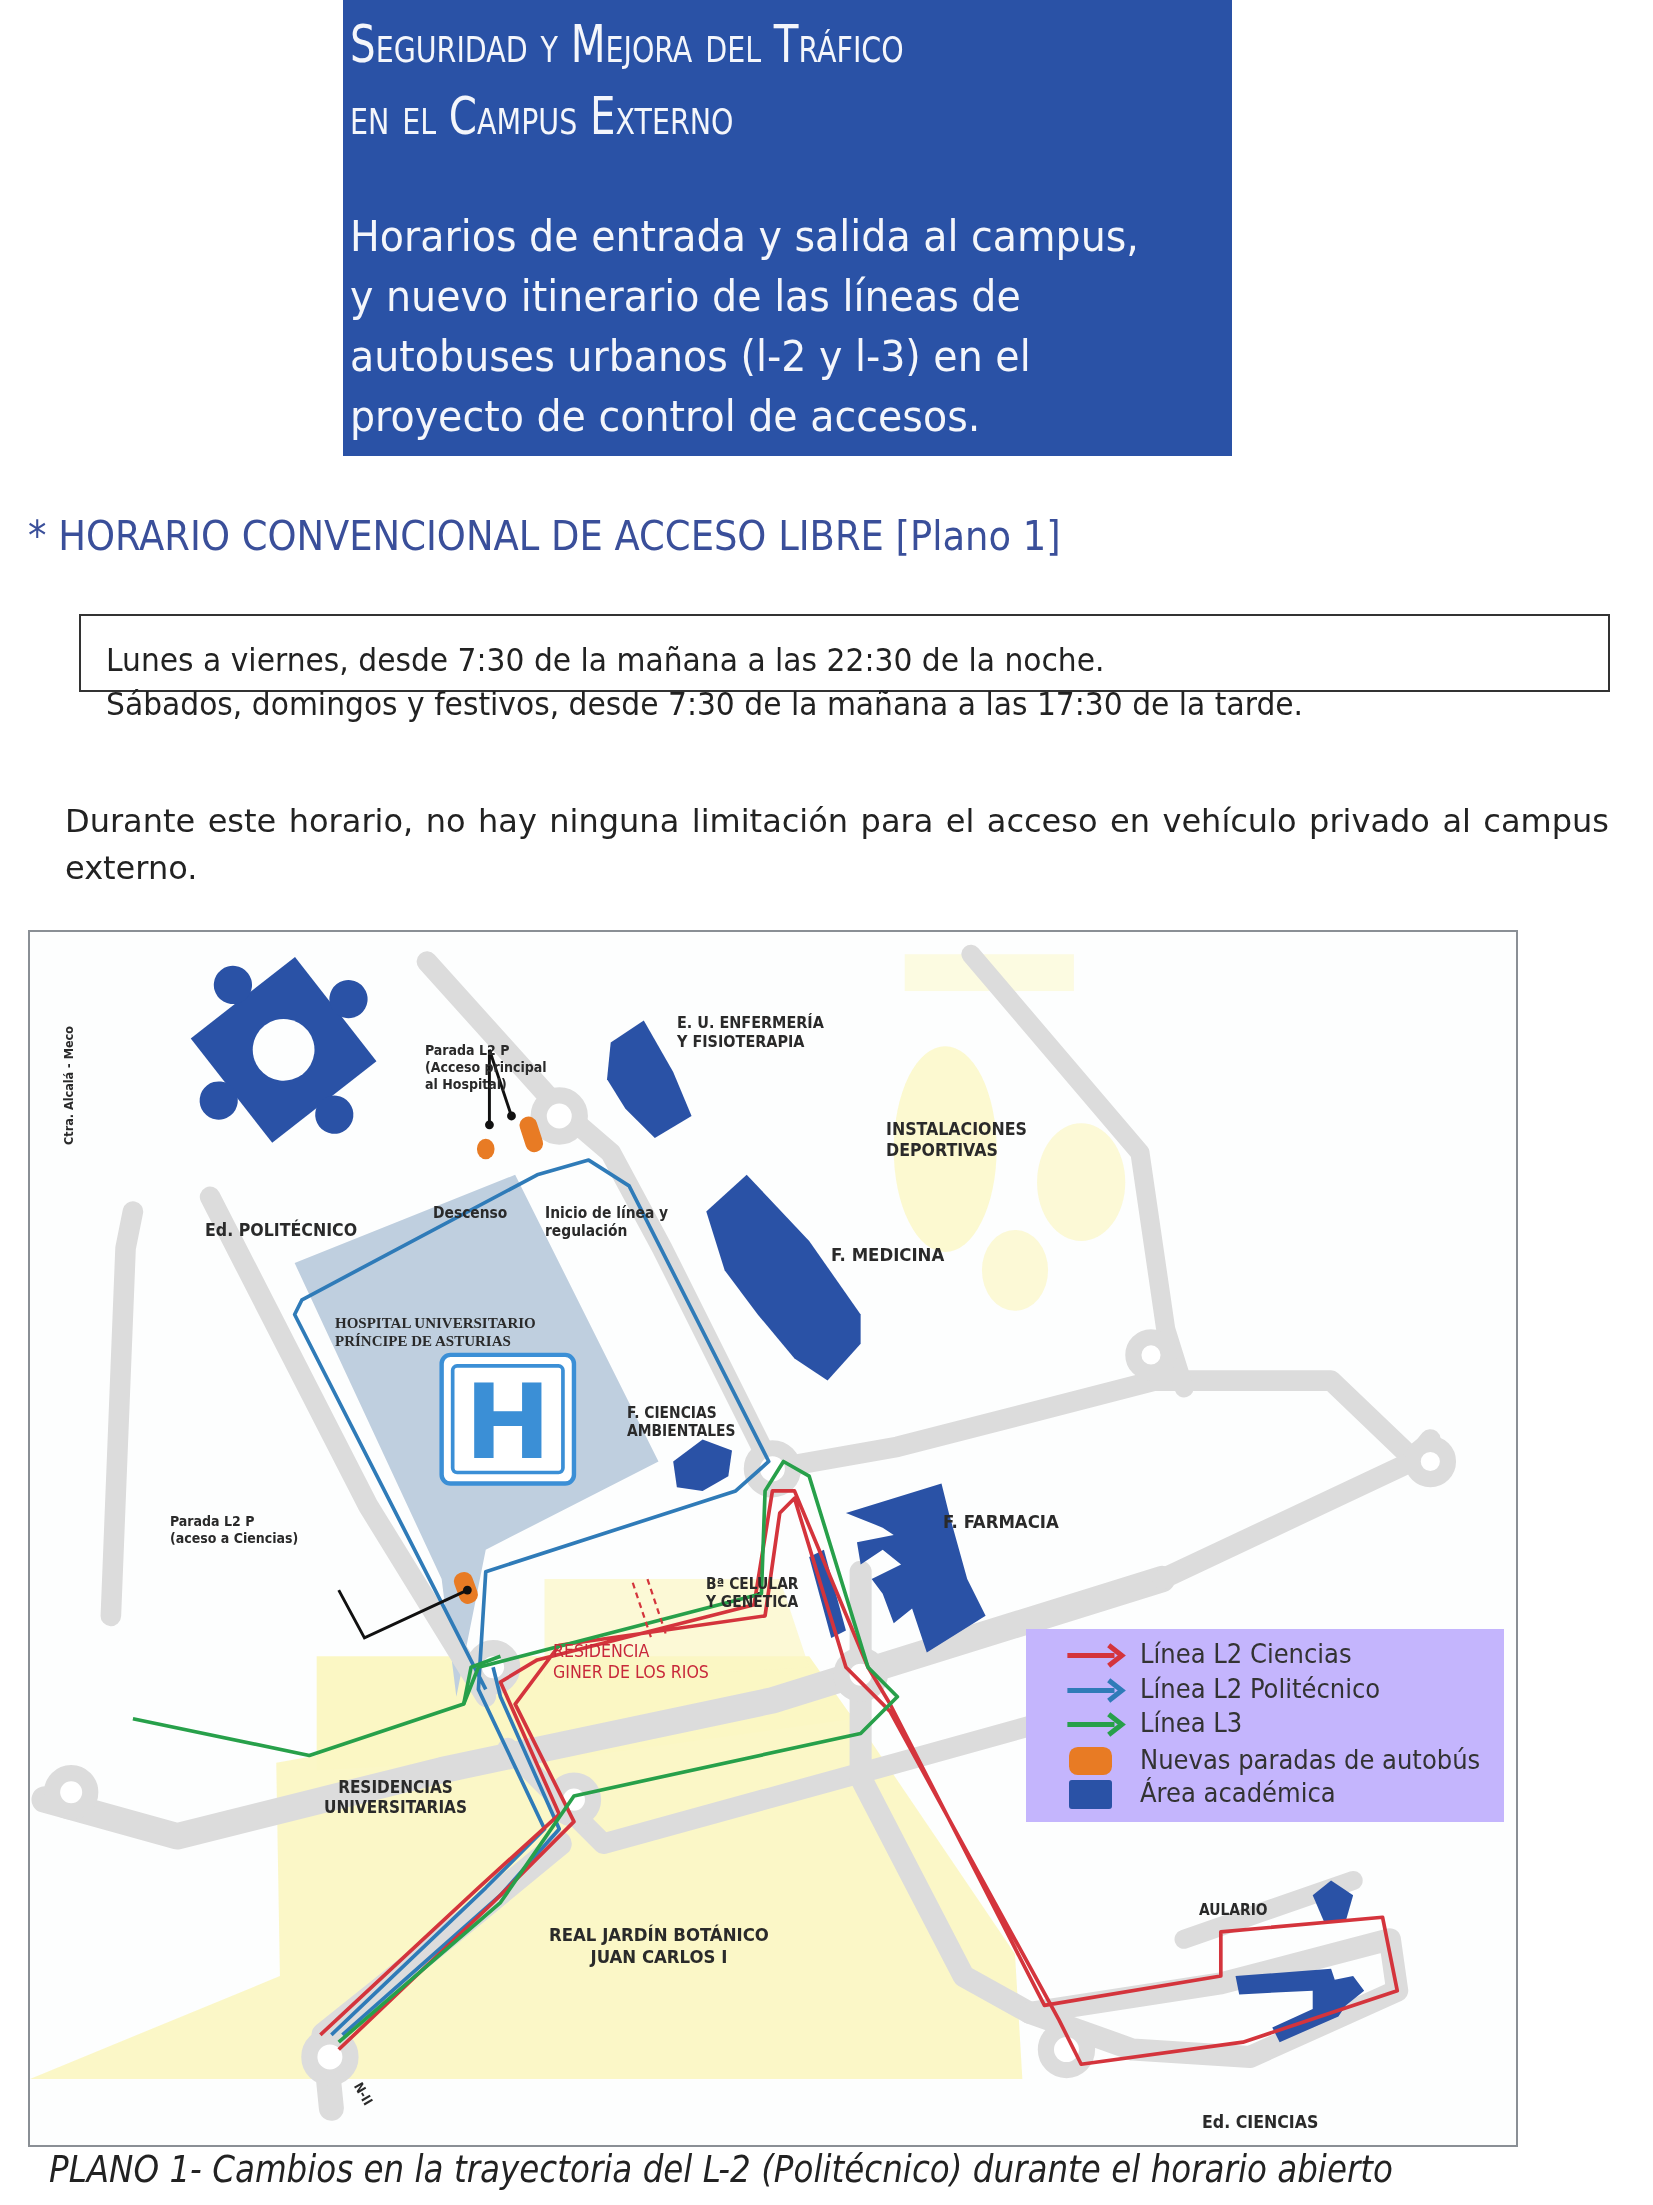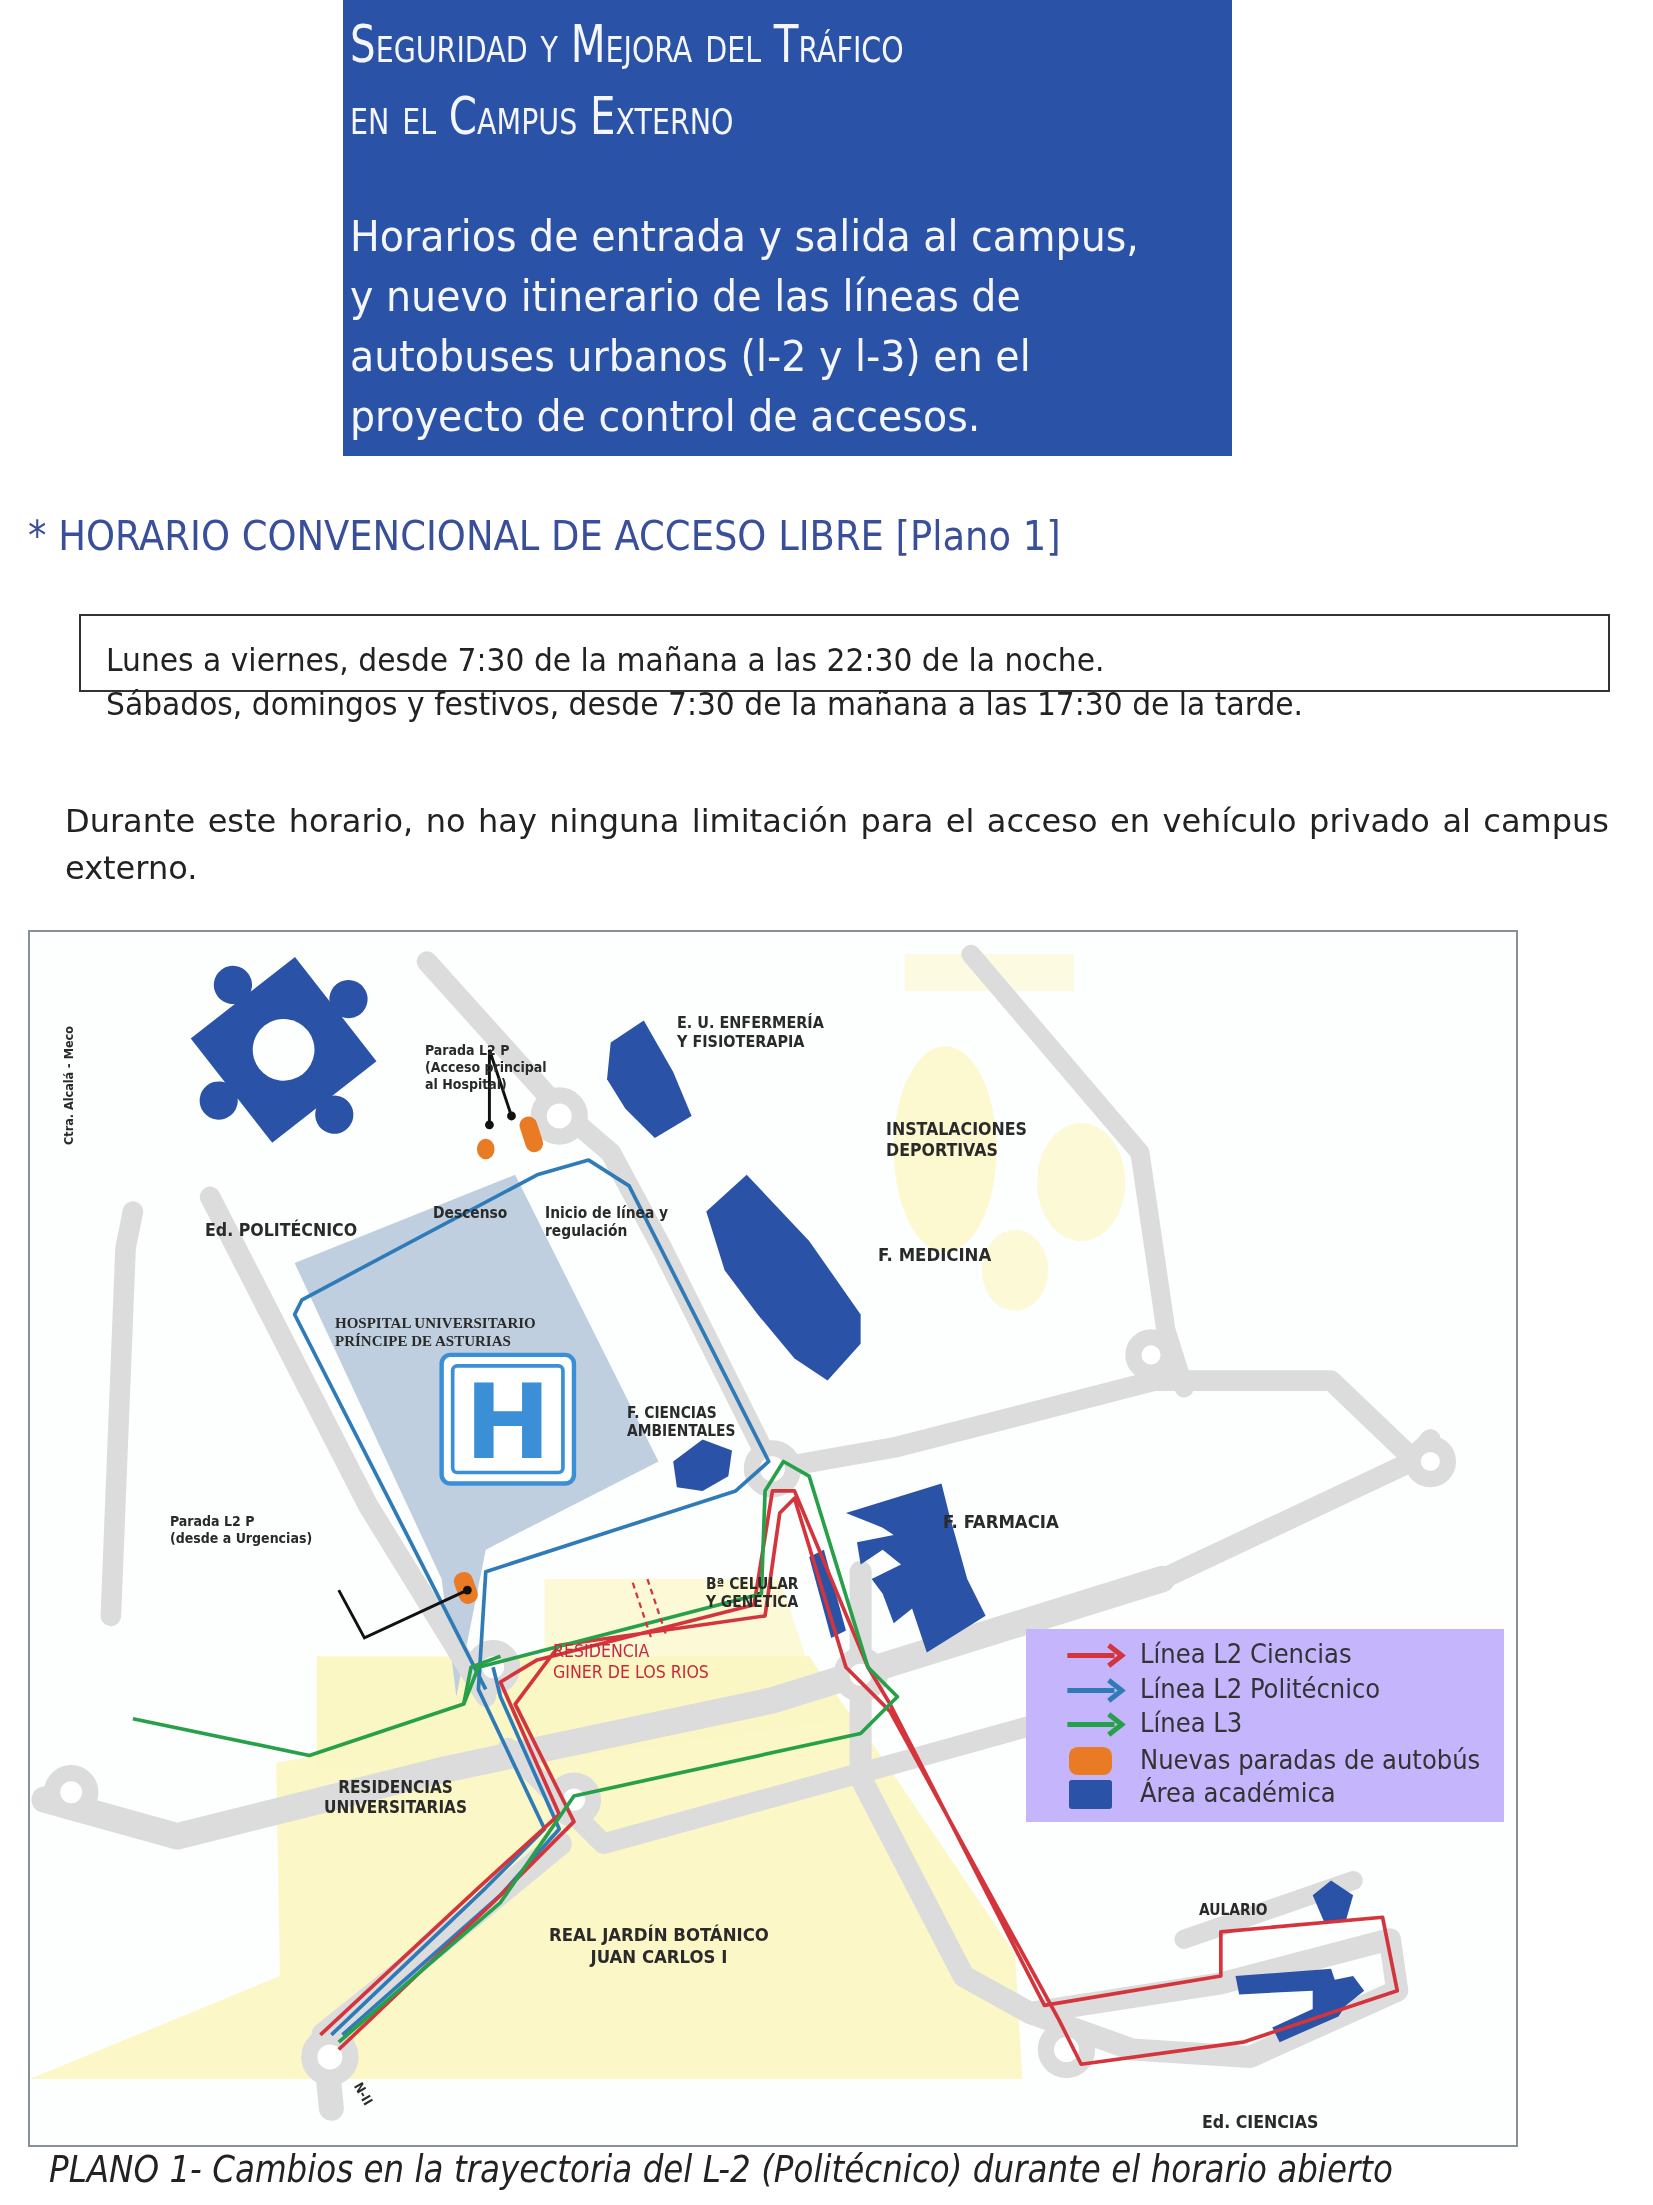--- a/index.html
+++ b/index.html
@@ -191,33 +191,33 @@
     <div>regulación</div>
   </div>
   <div class="map-label" style="left:647px; top:81px; font-size:16px;">
     <div>E. U. ENFERMERÍA</div>
     <div>Y FISIOTERAPIA</div>
   </div>
   <div class="map-label" style="left:856px; top:187px; font-size:17.6px;">
     <div>INSTALACIONES</div>
     <div>DEPORTIVAS</div>
   </div>
-  <div class="map-label" style="left:801px; top:312px; font-size:18.4px;margin-left:47px;">F. MEDICINA</div>
+  <div class="map-label" style="left:801px; top:312px; font-size:18.4px;">F. MEDICINA</div>
   <div class="map-label" style="left:305px; top:382px; font-size:15px;font-family:Liberation Serif, serif;">
     <div>HOSPITAL UNIVERSITARIO</div>
     <div>PRÍNCIPE DE ASTURIAS</div>
   </div>
   <div class="map-label" style="left:597px; top:472px; font-size:15.4px;">
     <div>F. CIENCIAS</div>
     <div>AMBIENTALES</div>
   </div>
   <div class="map-label" style="left:913px; top:579px; font-size:18.4px;">F.  FARMACIA</div>
   <div class="map-label" style="left:140px; top:581px; font-size:14px;">
     <div>Parada  L2 P</div>
-    <div>(desde a Urgencias)</div>
+    <div>(aceso a Ciencias)</div>
   </div>
   <div class="map-label" style="left:676px; top:643px; font-size:15.4px;">
     <div>Bª CELULAR</div>
     <div>Y GENÉTICA</div>
   </div>
   <div class="map-label" style="left:523px; top:709px; font-size:17.6px; color:#c8283a; font-weight:normal;">
     <div>RESIDENCIA</div>
     <div>GINER DE LOS RIOS</div>
   </div>
   <div class="map-label" style="left:294px; top:845px; font-size:17px; text-align:center;">

